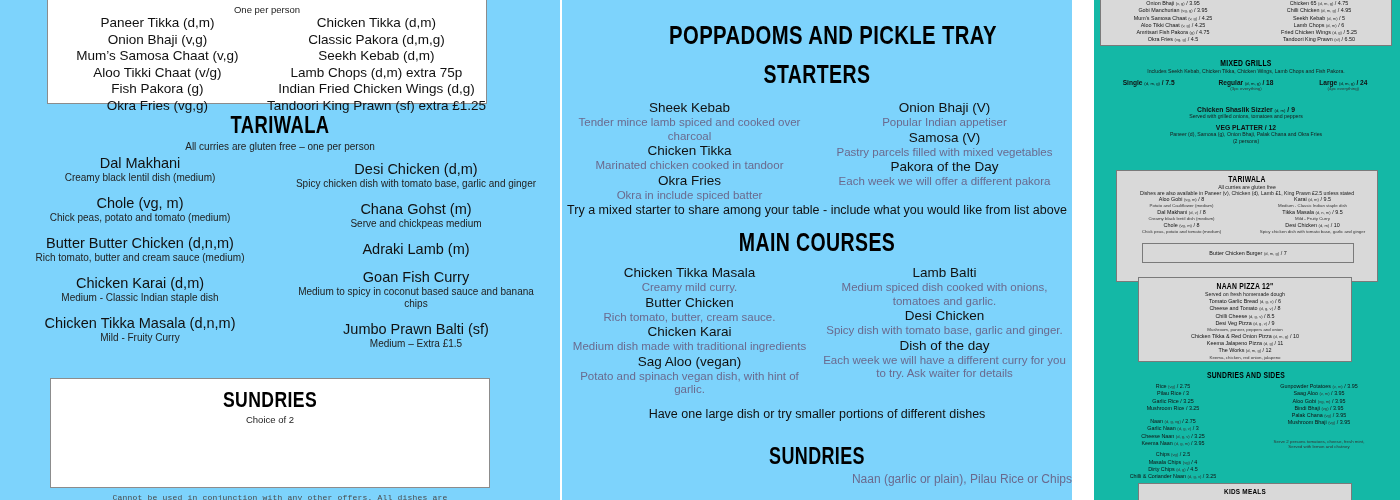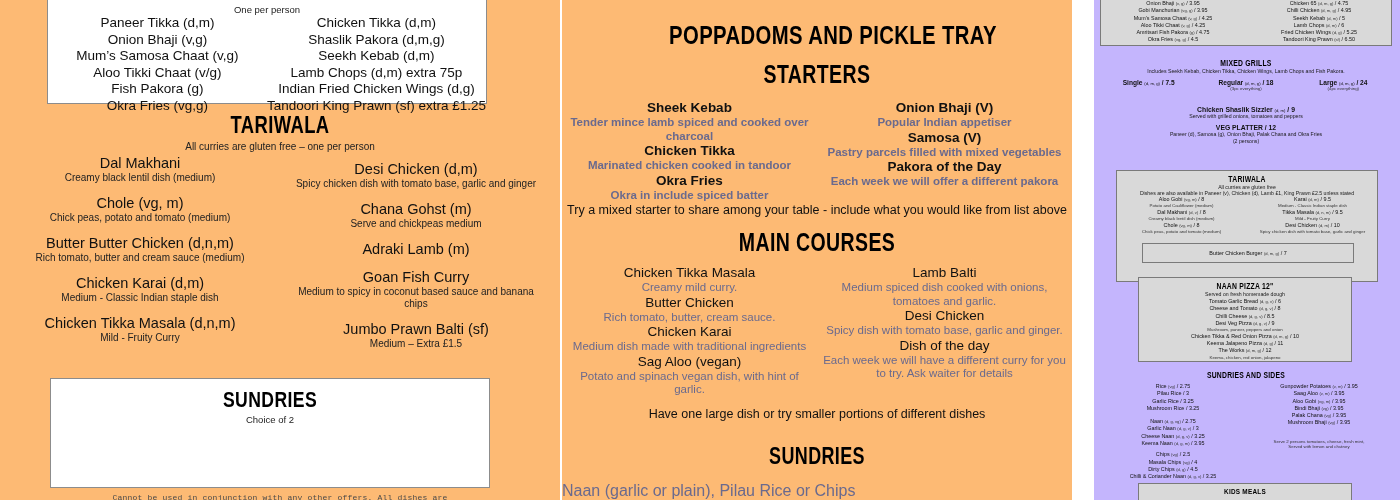--- a/index.html
+++ b/index.html
@@ -7,24 +7,24 @@
   body {
     width:1400px; height:500px;
     background:#ffffff;
     font-family:"Liberation Sans", sans-serif;
     overflow:hidden;
     position:relative;
   }
   .page { position:relative; width:1400px; height:500px; }
 
   
-  .col { position:absolute; top:0; height:500px; overflow:hidden; background:#fdba74; }
+  .col { position:absolute; top:0; height:500px; overflow:hidden; background:#7dd3fc; }
   .col-left   { left:0;    width:560px; }
   .col-mid    { left:562px; width:510px; }
-  .col-right  { left:1094px; width:306px; background:#c4b5fd; }
+  .col-right  { left:1094px; width:306px; background:#14b8a6; }
 
   .col-divider { position:absolute; top:0; width:2px; height:500px; background:#ffffff; }
 
   
   .l-wrap { font-family:"Liberation Sans", sans-serif; color:#1a1a1a; }
 
   .boxed {
     border:1px solid #8c8c8c;
     background:#fff;
   }
@@ -80,35 +80,35 @@
   .m-poppadoms { position:absolute; left:16px; top:20px; width:510px; }
   .m-poppadoms .m-title { font-size:26px; letter-spacing:0.5px; }
   .m-starters { position:absolute; left:0; top:60px; width:510px; }
   .m-starters .m-title { font-size:25px; letter-spacing:0.5px; }
 
   .m-cols { display:flex; }
   .m-cols > div { flex:1; text-align:center; padding:0 6px; }
   .m-name { font-size:13.5px; line-height:16px; color:#111; }
   .m-desc { font-size:11.5px; line-height:13.5px; color:#6a6a8e; }
 
-  .m-starter-grid { position:absolute; left:0; top:100px; width:510px;font-weight:bold; }
+  .m-starter-grid { position:absolute; left:0; top:100px; width:510px; }
   .m-starter-note {
     position:absolute; left:0; top:203px; width:510px; text-align:center;
     font-size:12.5px; color:#111;
   }
   .m-mains { position:absolute; left:0; top:228px; width:510px; }
   .m-mains .m-title { font-size:25px; letter-spacing:0.5px; }
   .m-main-grid { position:absolute; left:0; top:265px; width:510px;justify-content:center; }
   .m-mains-note {
     position:absolute; left:0; top:407px; width:510px; text-align:center;
     font-size:12.5px; color:#111;
   }
   .m-sundries { position:absolute; left:0; top:443px; width:510px; }
   .m-sundries .m-title { font-size:23px; letter-spacing:0.5px; }
-  .m-sundries-sub { text-align:left; font-size:16px; color:#6a6a8e; margin-top:12px; }
+  .m-sundries-sub { text-align:right; font-size:12px; color:#6a6a8e; margin-top:2px; }
 
   
   .r-wrap { font-family:"Liberation Sans", sans-serif; color:#111; }
   .r-box {
     border:1px solid #7a7a7a;
     background:#d9d9d9;
     position:absolute;
   }
   .r-title {
     text-align:center; font-weight:bold; color:#000;
@@ -165,21 +165,21 @@
         <div>
           <div class="l-item">Paneer Tikka (d,m)</div>
           <div class="l-item">Onion Bhaji (v,g)</div>
           <div class="l-item">Mum’s Samosa Chaat (v,g)</div>
           <div class="l-item">Aloo Tikki Chaat (v/g)</div>
           <div class="l-item">Fish Pakora (g)</div>
           <div class="l-item">Okra Fries (vg,g)</div>
         </div>
         <div>
           <div class="l-item">Chicken Tikka (d,m)</div>
-          <div class="l-item">Shaslik Pakora (d,m,g)</div>
+          <div class="l-item">Classic Pakora (d,m,g)</div>
           <div class="l-item">Seekh Kebab (d,m)</div>
           <div class="l-item">Lamb Chops (d,m) extra 75p</div>
           <div class="l-item">Indian Fried Chicken Wings (d,g)</div>
           <div class="l-item">Tandoori King Prawn (sf) extra £1.25</div>
         </div>
       </div>
     </div>
 
     <div class="tariwala-head">
       <div class="sec-title">TARIWALA</div>

